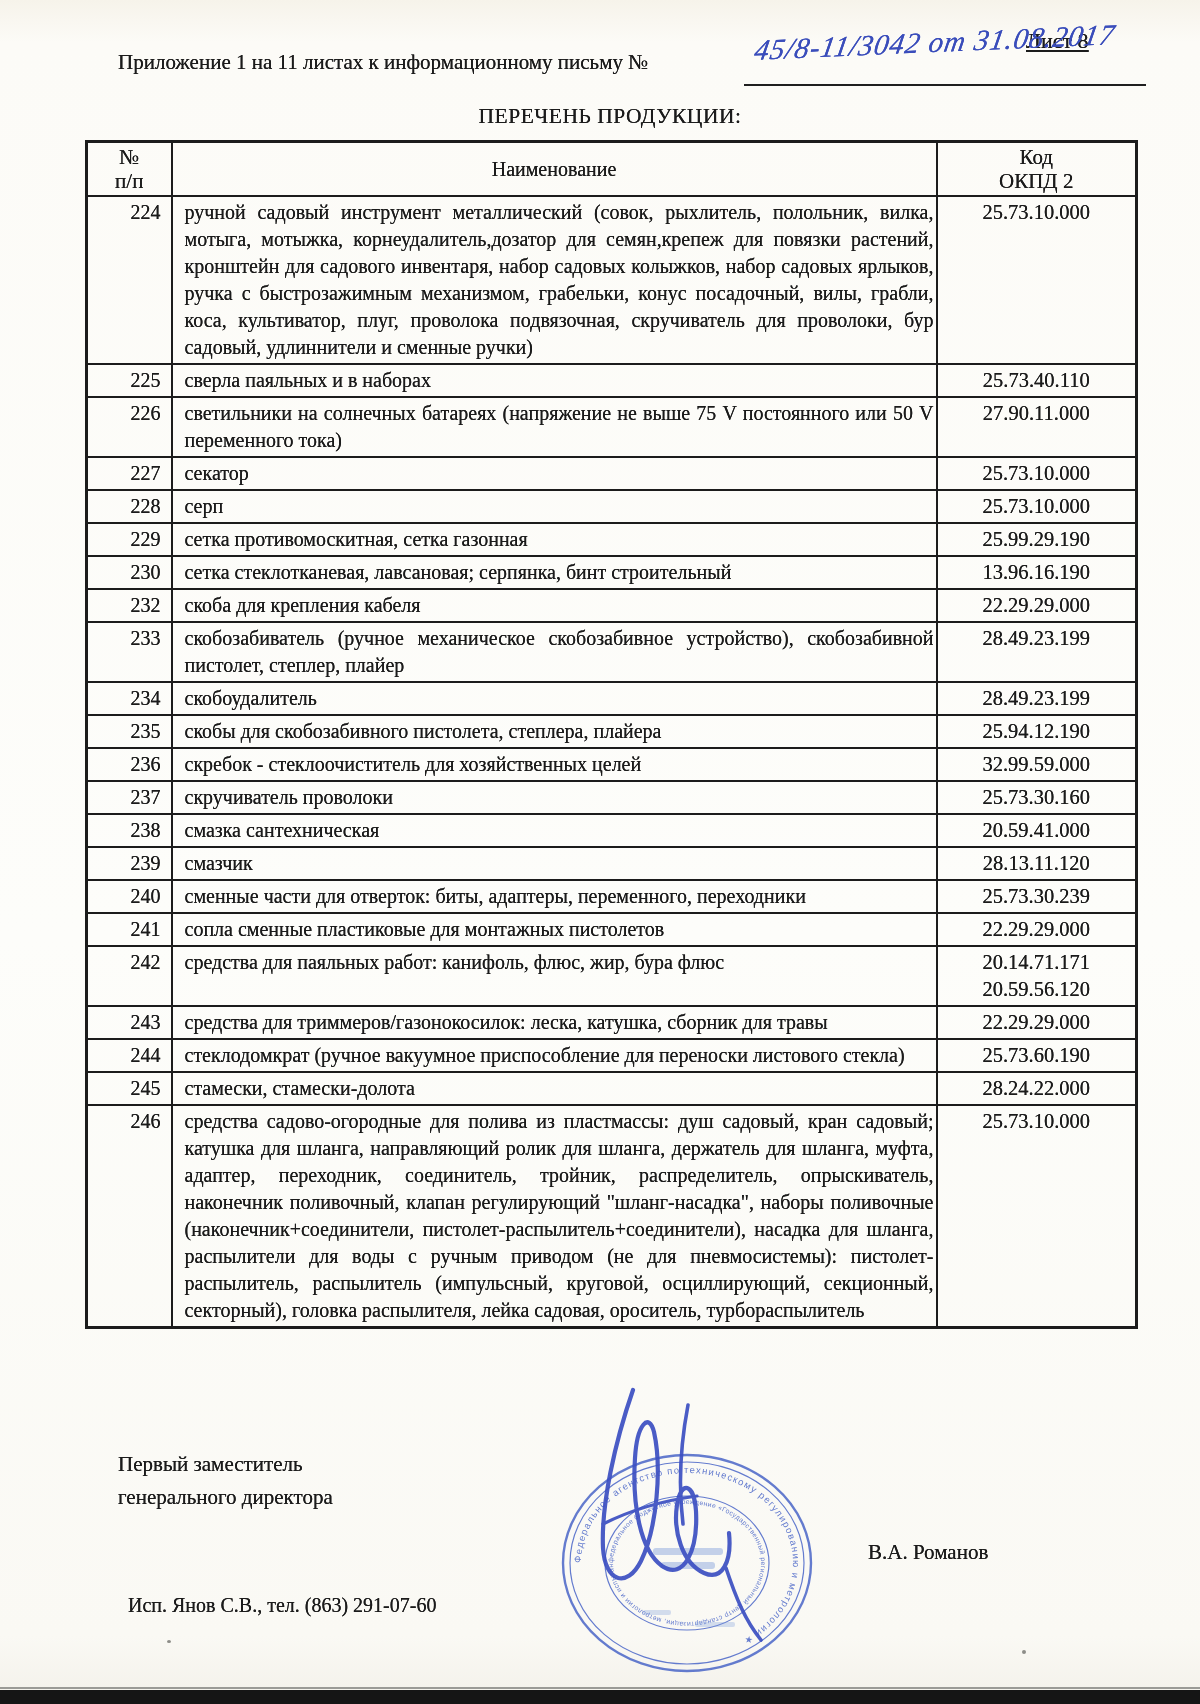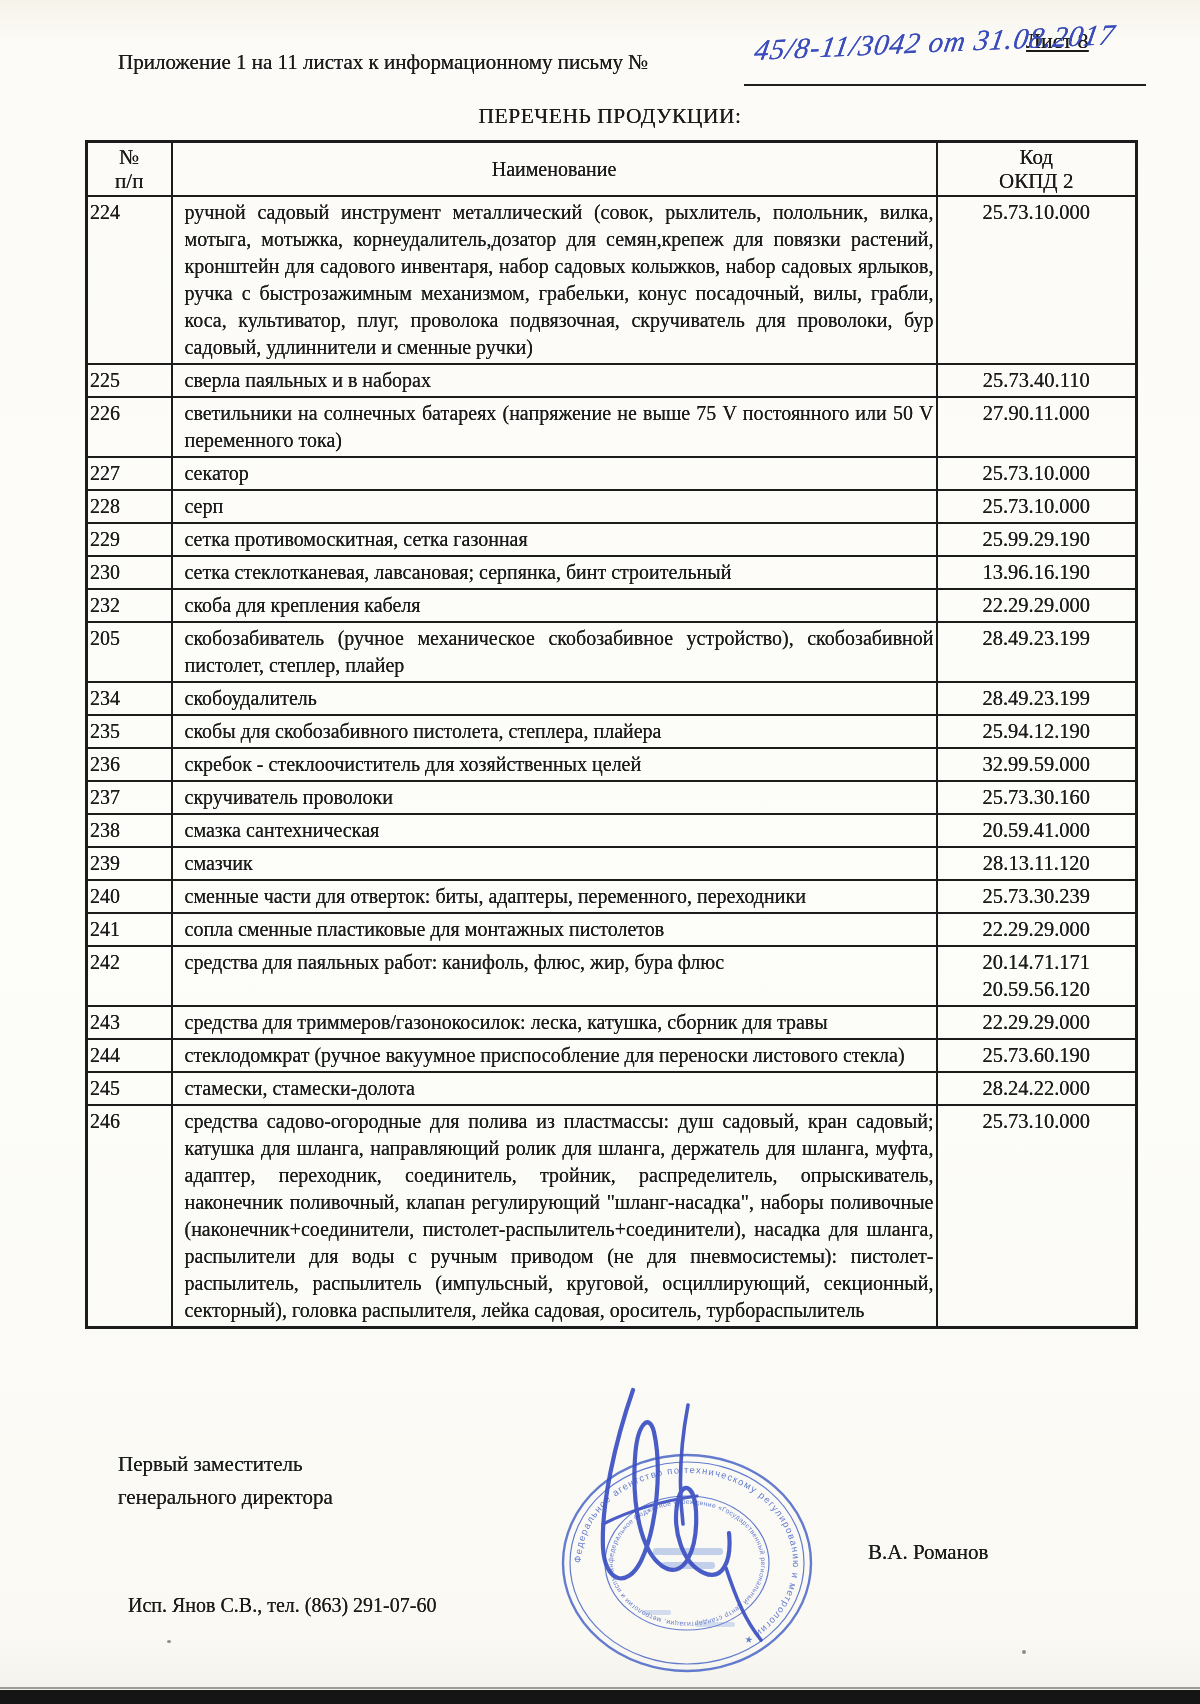--- a/index.html
+++ b/index.html
@@ -24,21 +24,21 @@
     position:absolute;left:85px;top:140px;width:1050px;
     border-collapse:collapse;table-layout:fixed;
     font-size:20px;line-height:27px;
   }
   table.products,table.products td,table.products th{border:2px solid #1c1c1c;}
   table.products{border-width:3px;}
   col.c-num{width:85px;}col.c-name{width:765px;}col.c-code{width:200px;}
   th{font-weight:normal;vertical-align:middle;padding:2px;}
   th .hdr-stack{display:flex;flex-direction:column;line-height:24px;font-size:21px;}
   td{vertical-align:top;}
-  td.num{ text-align:left;padding:2px 2px;}
+  td.num{ text-align:right;padding:2px 10px;}
   td.name{ text-align:justify;padding:2px 2px 2px 12px;}
   td.code{ text-align:center;padding:2px 16px;white-space:pre-line;font-size:20.5px;}
   .sig-role{position:absolute;left:118px;top:1448px;font-size:21px;line-height:33px;}
   .sig-name{position:absolute;left:868px;top:1540px;font-size:21px;}
   .executor{position:absolute;left:128px;top:1594px;font-size:20px;}
   .stamp-svg{position:absolute;left:545px;top:1372px;width:290px;height:312px;}
   .scan-line{position:absolute;left:0;top:1687px;width:1200px;height:2px;background:#9a9a96;}
   .scan-strip{position:absolute;left:0;top:1690px;width:1200px;height:14px;background:#151515;}
   .speck{position:absolute;background:#8d8d88;border-radius:50%;}
 </style>
@@ -113,21 +113,21 @@
           <td class="num inkish">230</td>
           <td class="name inkish">сетка стеклотканевая, лавсановая; серпянка, бинт строительный</td>
           <td class="code inkish">13.96.16.190</td>
         </tr>
         <tr>
           <td class="num inkish">232</td>
           <td class="name inkish">скоба для крепления кабеля</td>
           <td class="code inkish">22.29.29.000</td>
         </tr>
         <tr>
-          <td class="num inkish">205</td>
+          <td class="num inkish">233</td>
           <td class="name inkish">скобозабиватель (ручное механическое скобозабивное устройство), скобозабивной пистолет, степлер, плайер</td>
           <td class="code inkish">28.49.23.199</td>
         </tr>
         <tr>
           <td class="num inkish">234</td>
           <td class="name inkish">скобоудалитель</td>
           <td class="code inkish">28.49.23.199</td>
         </tr>
         <tr>
           <td class="num inkish">235</td>

